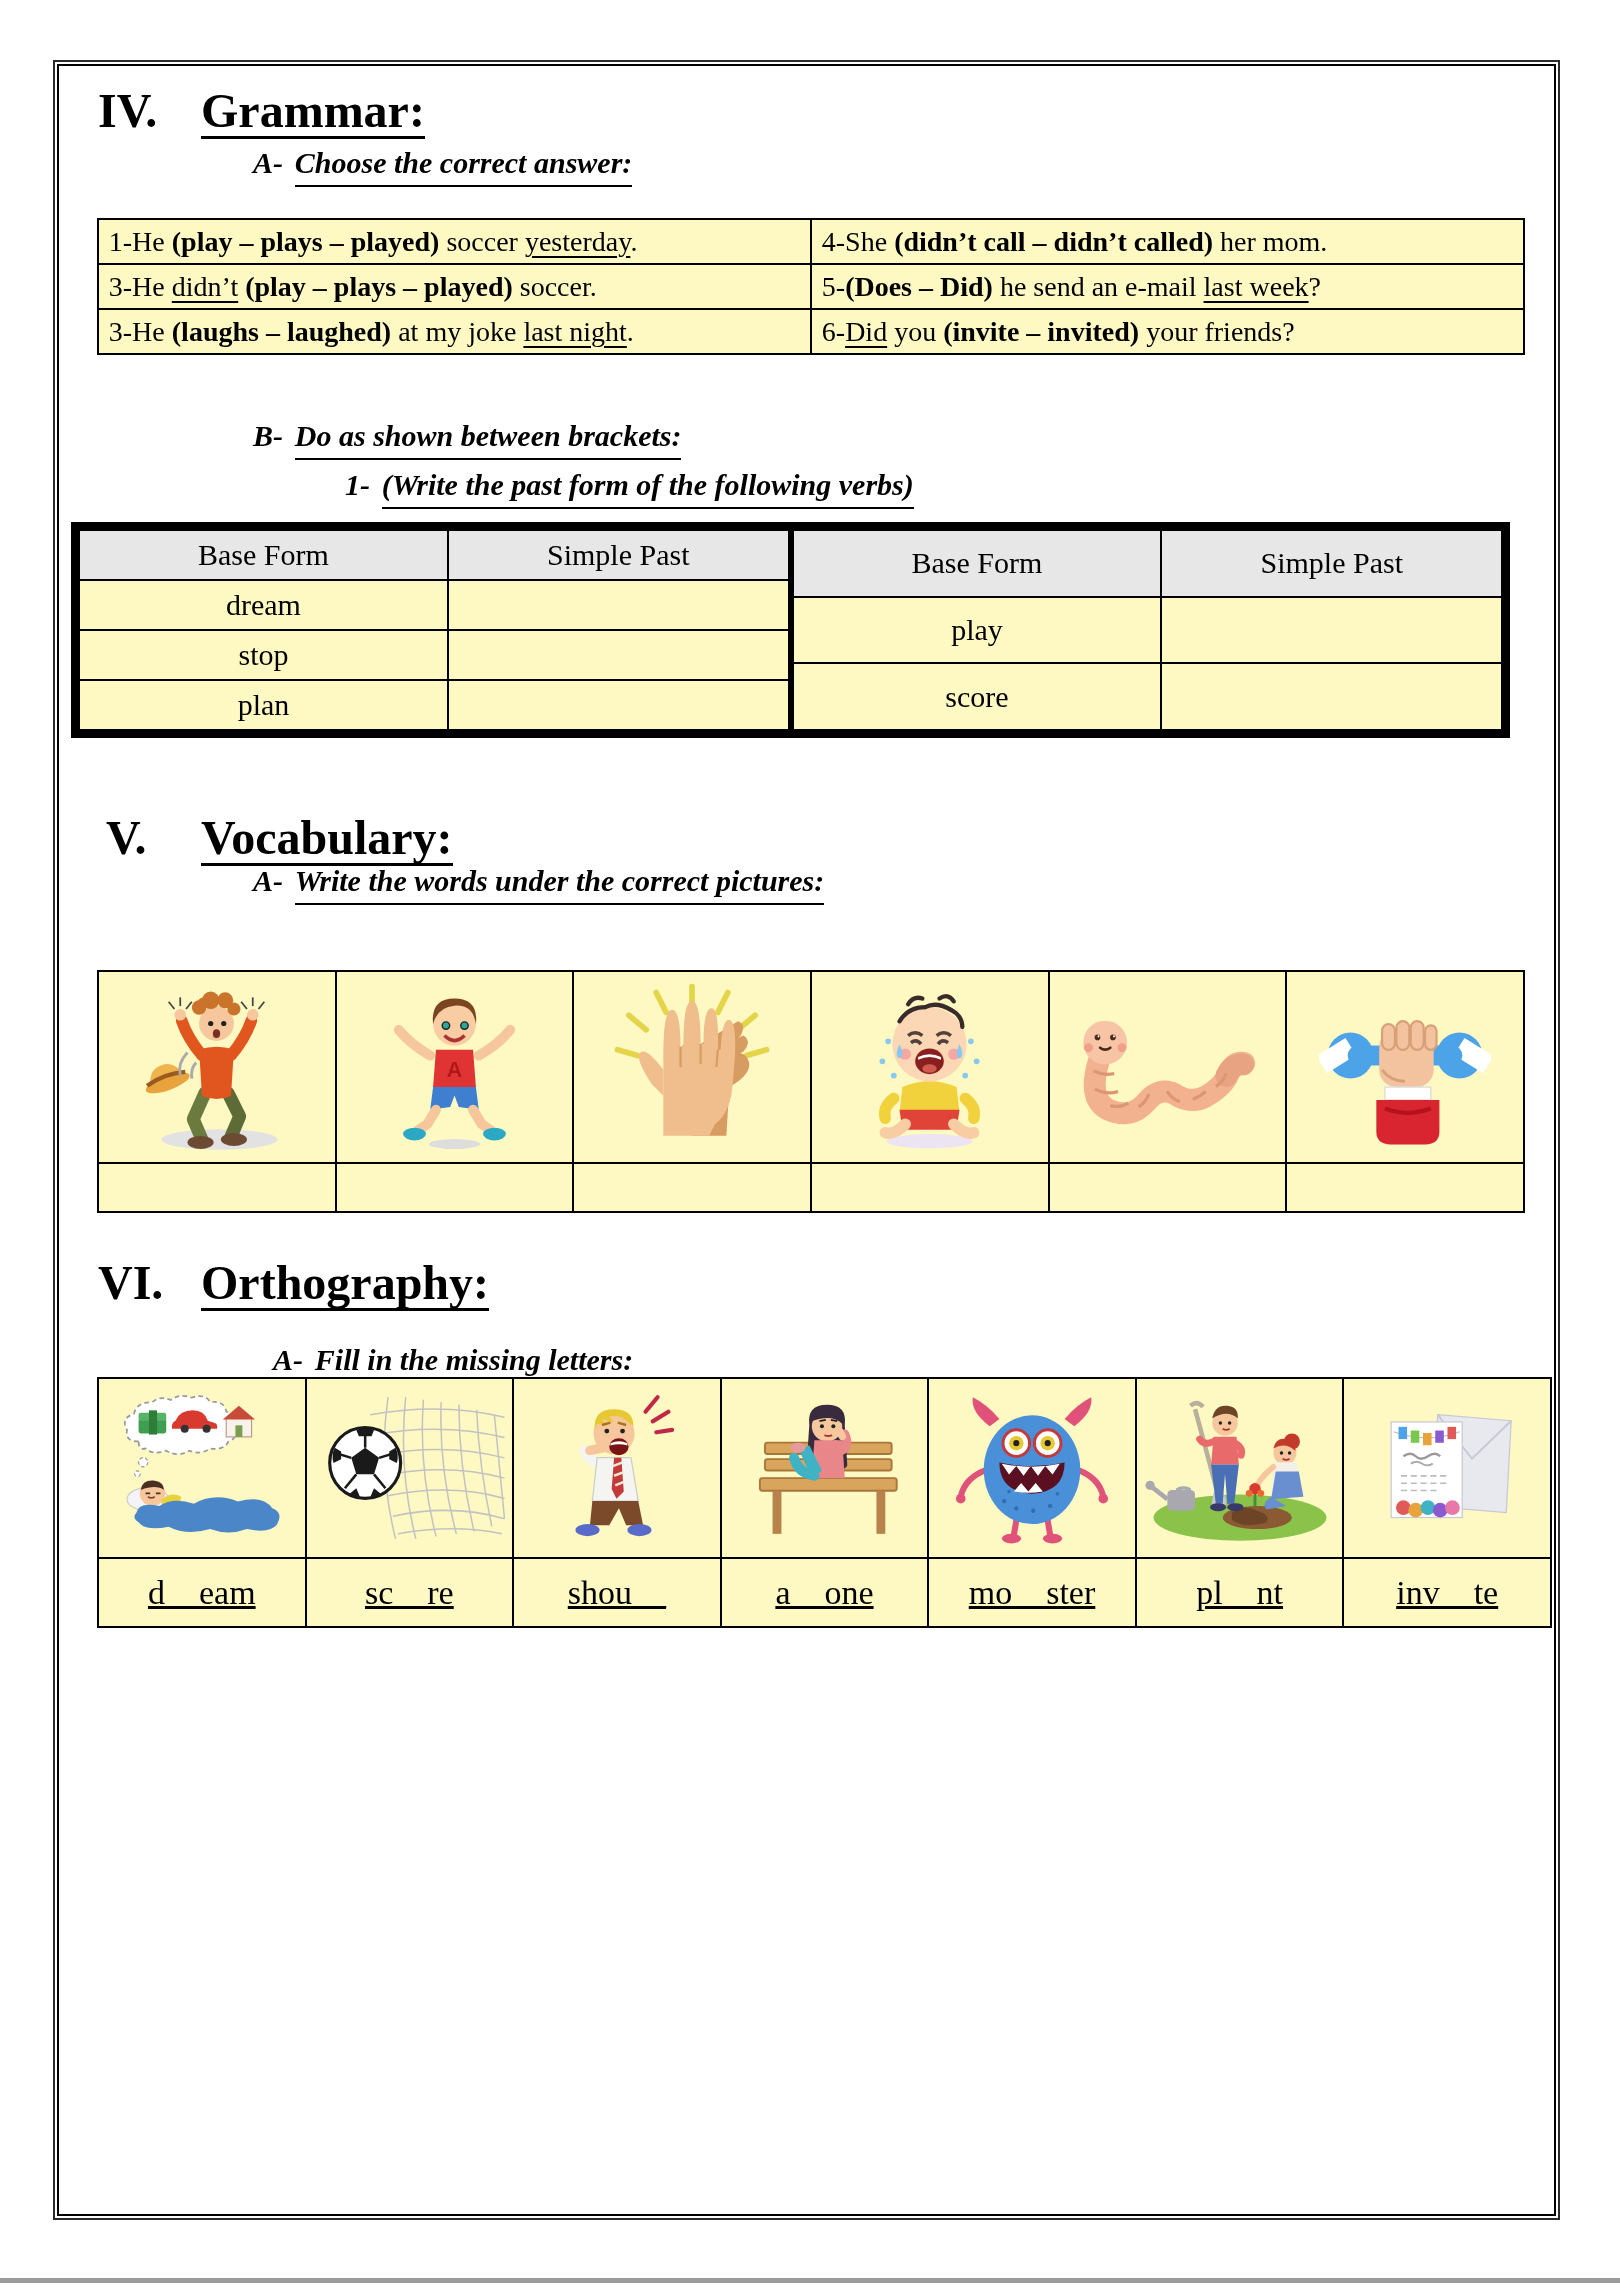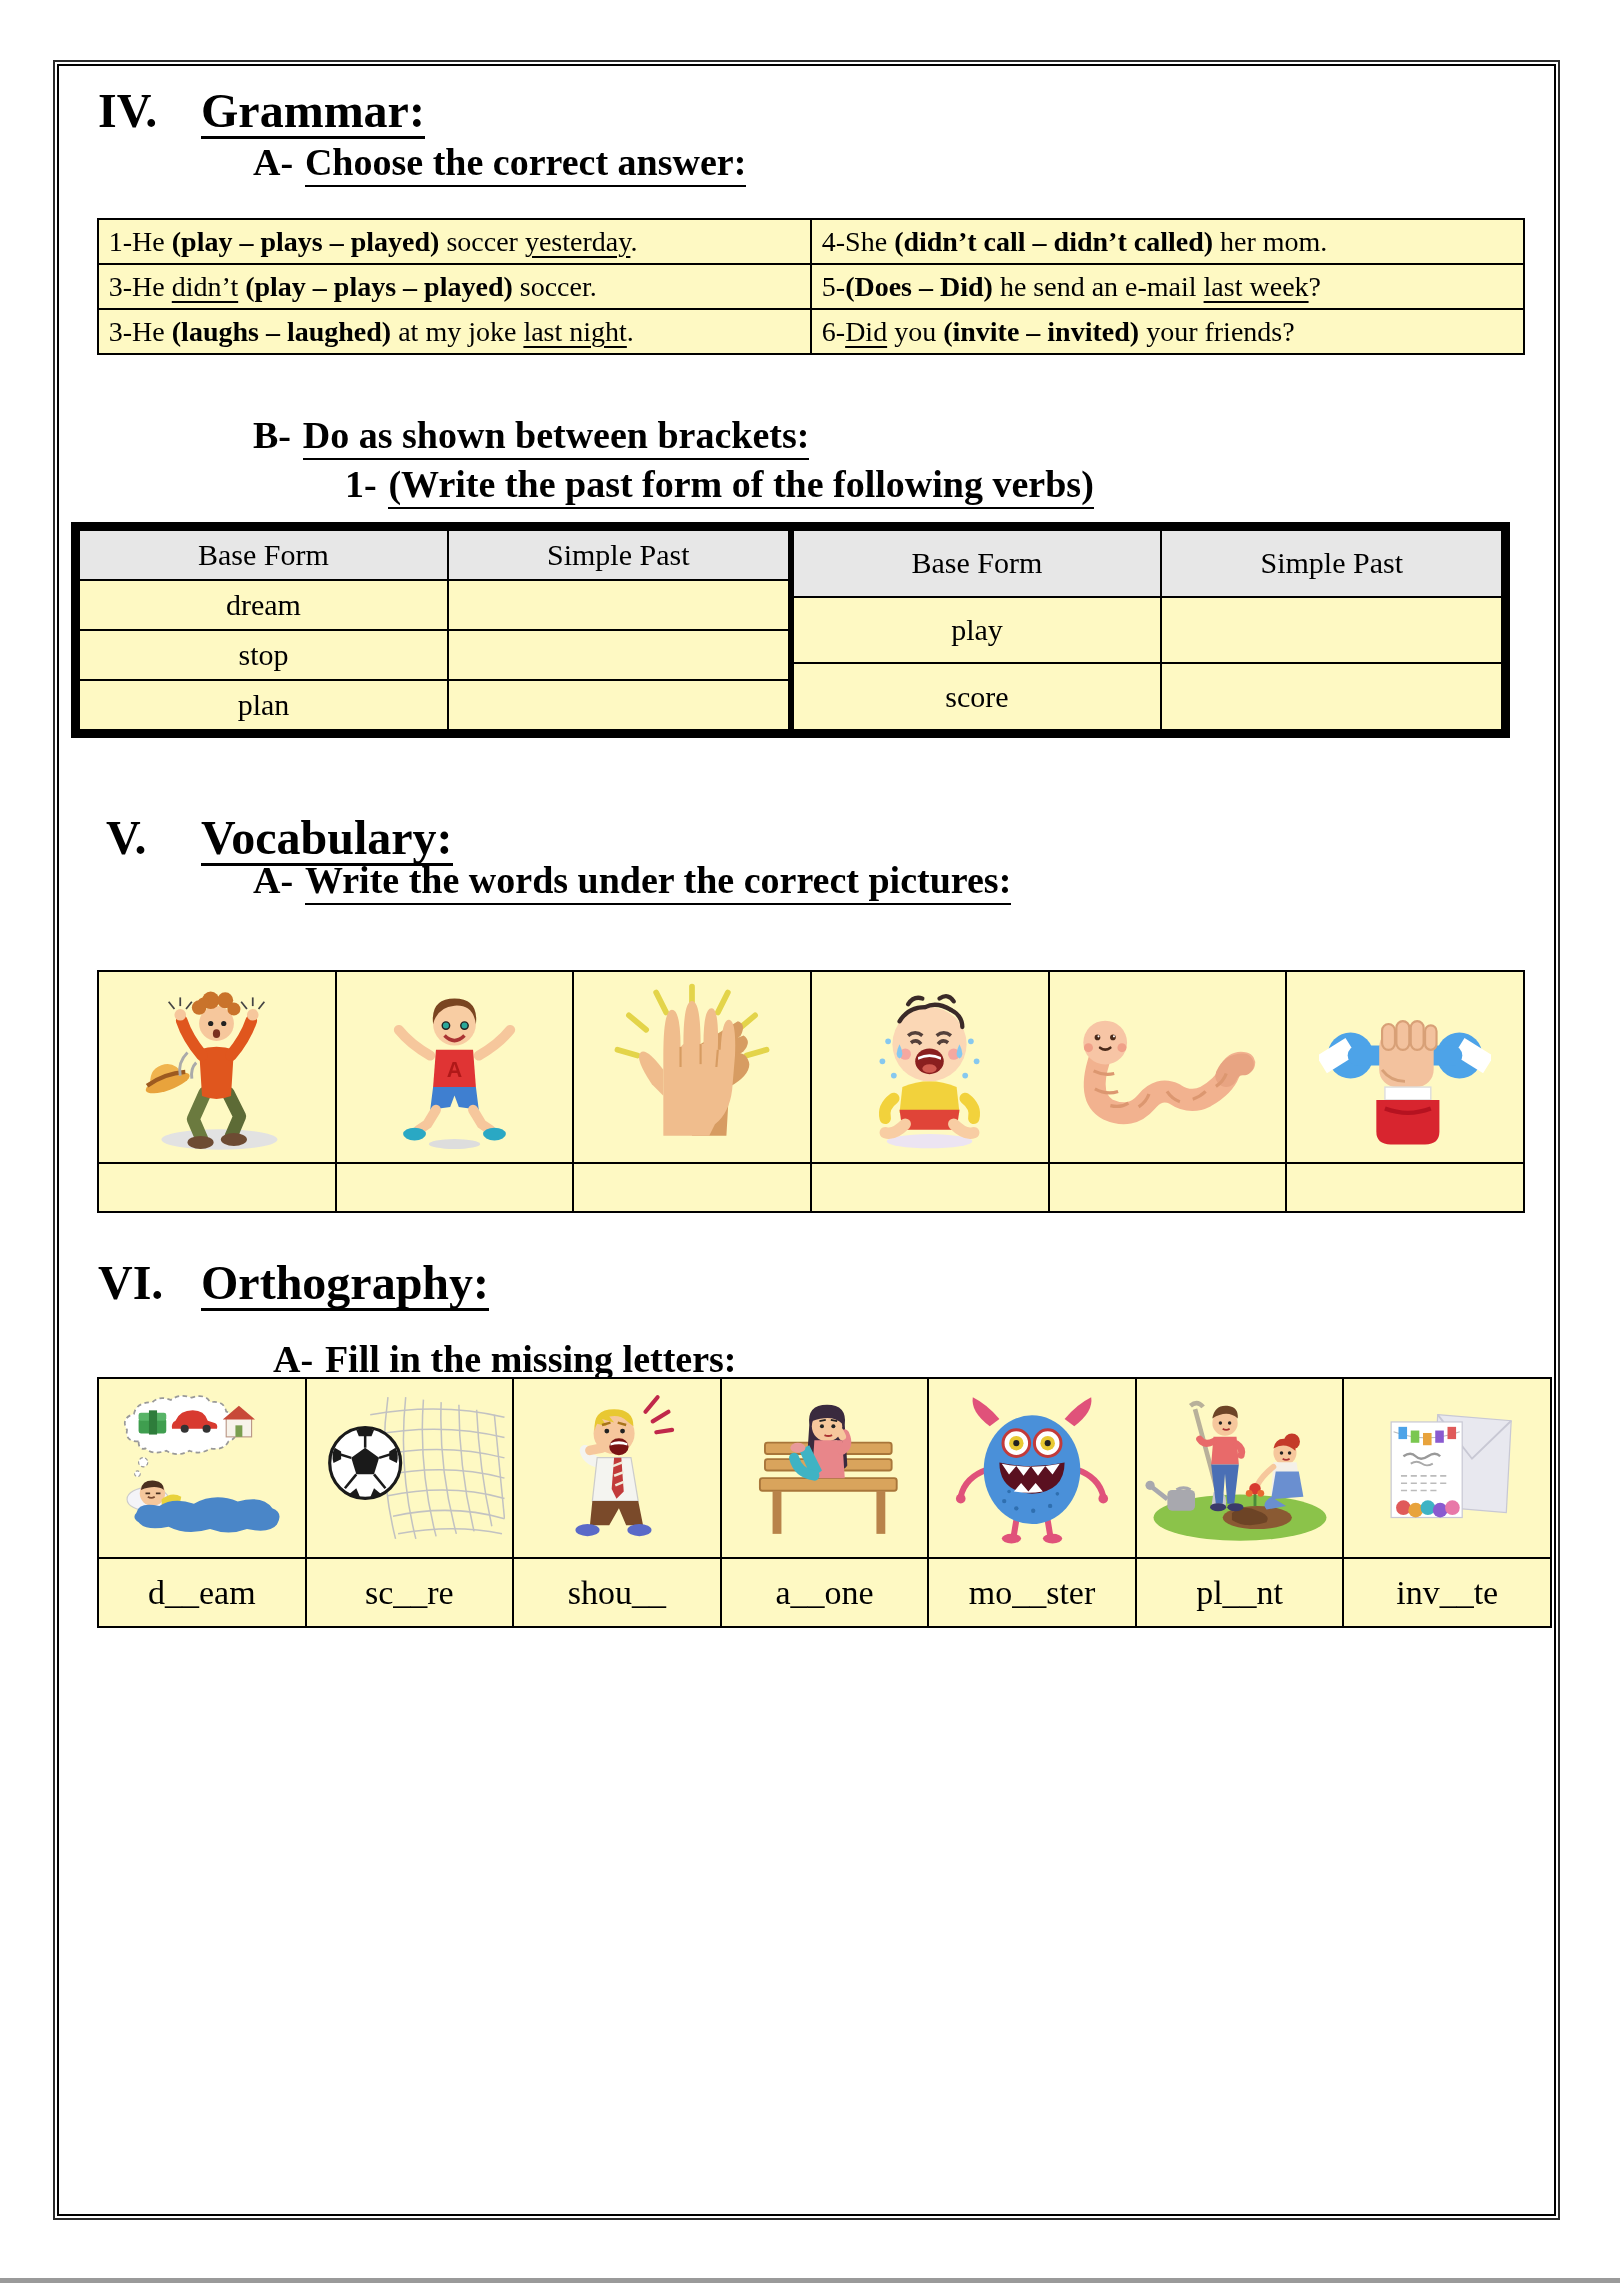--- a/index.html
+++ b/index.html
@@ -5,21 +5,21 @@
   html,body{margin:0;padding:0;background:#fff;}
   .page{position:relative;width:1620px;height:2290px;background:#ffffff;
         font-family:"Liberation Serif","DejaVu Serif",serif;color:#000;overflow:hidden;}
   .frame-outer{position:absolute;left:53px;top:60px;width:1503px;height:2156px;border:2px solid #2b2b2b;}
   .frame-inner{position:absolute;left:2px;top:2px;right:2px;bottom:2px;border:2.9px solid #000;}
   .page-bottom-edge{position:absolute;left:0;top:2278px;width:100%;height:4.9px;background:#9a9a9a;}
 
   .sec-heading{position:absolute;font-weight:bold;font-size:48px;line-height:45px;white-space:nowrap;}
   .sec-num{display:inline-block;width:103px;}
   .u-head{display:inline-block;border-bottom:3.9px solid #000;padding-bottom:2.9px;}
-  .sub-heading{position:absolute;font-weight:bold;font-size:38px;line-height:39px;white-space:nowrap;}
+  .sub-heading{position:absolute;font-weight:bold;font-size:30px;line-height:39px;white-space:nowrap;font-style:italic;}
   .sub-label{margin-right:11.8px;}
   .u-sub{display:inline-block;border-bottom:2.9px solid #000;padding-bottom:2.9px;}
 
   table{border-collapse:collapse;background:#fef9c3;}
   .gtable{position:absolute;left:97px;top:218px;width:1428px;table-layout:fixed;}
   .gtable td{border:2px solid #000;height:43px;font-size:28px;padding:0 9.8px;vertical-align:middle;}
   .seg-b{font-weight:bold;}
   .seg-u{text-decoration:underline;text-decoration-thickness:2px;text-underline-offset:4.9px;}
 
   .vwrap{position:absolute;left:71px;top:522px;width:1439px;display:flex;gap:2px;
@@ -31,21 +31,21 @@
 
   .wordbox{position:absolute;left:241px;top:898px;width:1078px;height:55px;border:2.9px solid #000;
            box-shadow:3.9px 4.9px 0 -1px #777;display:flex;align-items:center;justify-content:center;
            font-weight:bold;font-size:30px;}
 
   .vtab{position:absolute;left:97px;top:970px;width:1428px;table-layout:fixed;}
   .vtab td{border:2px solid #000;text-align:center;vertical-align:middle;}
   .vtab .pic-row td{height:188px;}
   .vtab .ans-row td{height:45px;}
 
-  .otab{position:absolute;left:97px;top:1377px;width:1455px;table-layout:fixed;}
+  .otab{position:absolute;left:97px;top:1377px;width:1455px;table-layout:fixed;text-decoration:underline;}
   .otab td{border:2.9px solid #000;text-align:center;vertical-align:middle;}
   .otab .pic-row td{height:176px;}
   .otab .word-row td{height:65px;font-size:34px;}
 
   svg{display:block;margin:0 auto;}
 </style>
 </head>
 <body>
 
 <div class="page">

